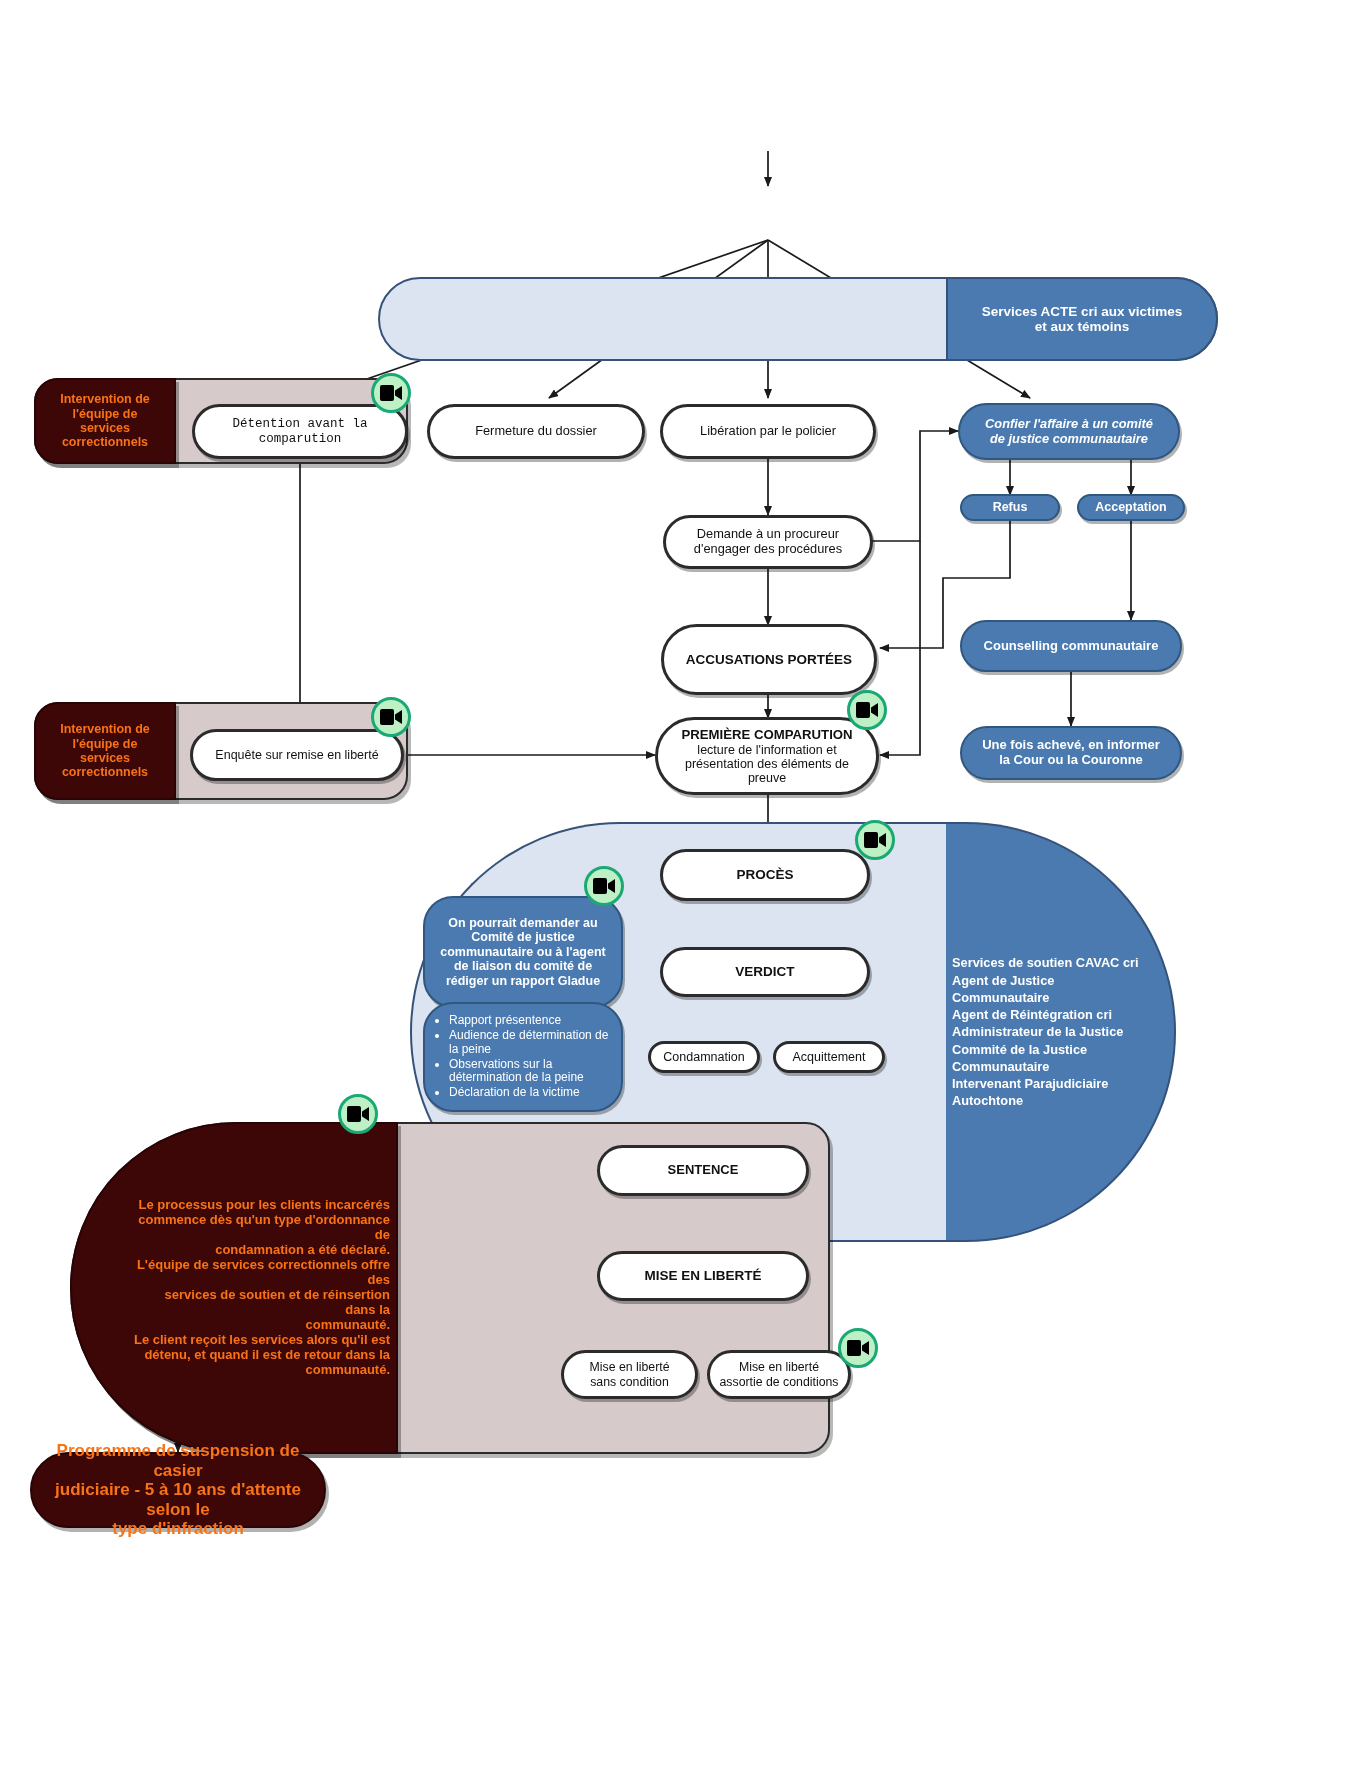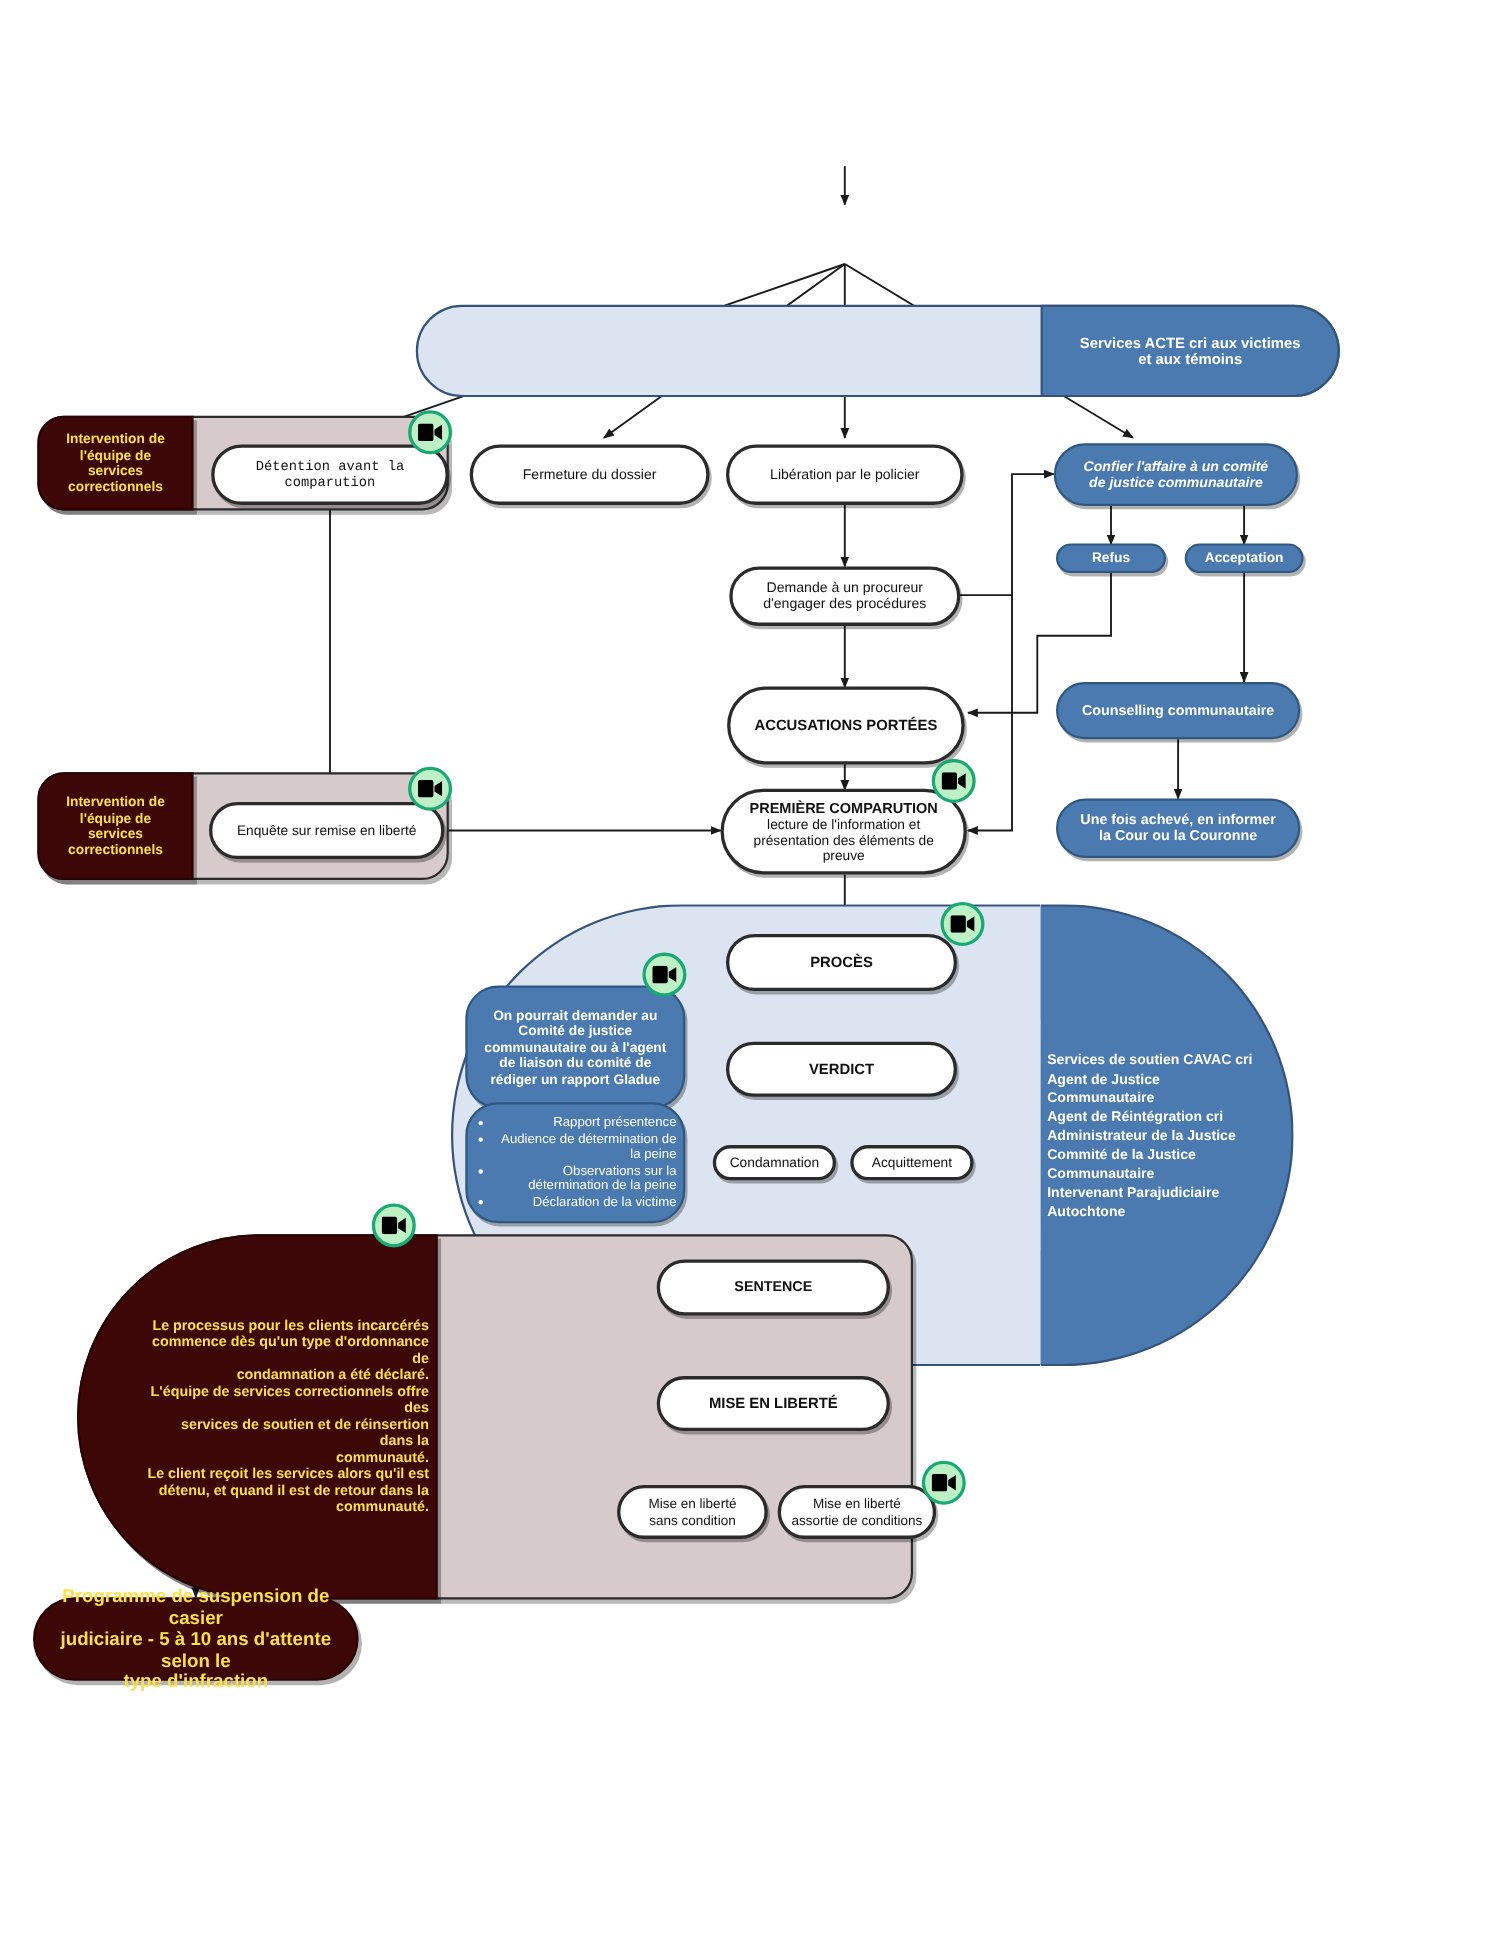--- a/index.html
+++ b/index.html
@@ -54,21 +54,21 @@
     border: 2px solid #2f5780;
     border-radius: 999px;
     color: #ffffff;
     font-weight: bold;
     box-shadow: 2px 3px 0 rgba(0,0,0,0.30);
   }
   
   .darkred {
     background: #3d0707;
     border: 2px solid #2a0404;
-    color: #fde047;
+    color: #f97316;
     font-weight: bold;
     box-shadow: 3px 4px 0 rgba(0,0,0,0.30);
   }
   
   .band-grey {
     position: absolute;
     background: #d6cbca;
     border: 2px solid #2b2b2b;
     box-shadow: 3px 4px 0 rgba(0,0,0,0.28);
   }
@@ -94,21 +94,21 @@
     display: flex; align-items: center; justify-content: center;
     z-index: 40;
   }
   .cam svg { width: 22px; height: 16px; display: block; }
   ul.bullets {
     margin: 0; padding: 0 4px 0 22px;
     text-align: left;
     font-weight: normal;
     list-style: disc;
   }
-  ul.bullets li { margin: 1px 0; text-align: right; }
+  ul.bullets li { margin: 1px 0; }
   .svc-list {
     text-align: left;
     font-weight: bold;
     line-height: 1.35;
     white-space: pre-line;
   }
   .z20 { z-index: 20; }
   .z30 { z-index: 30; }
 </style>
 </head>

